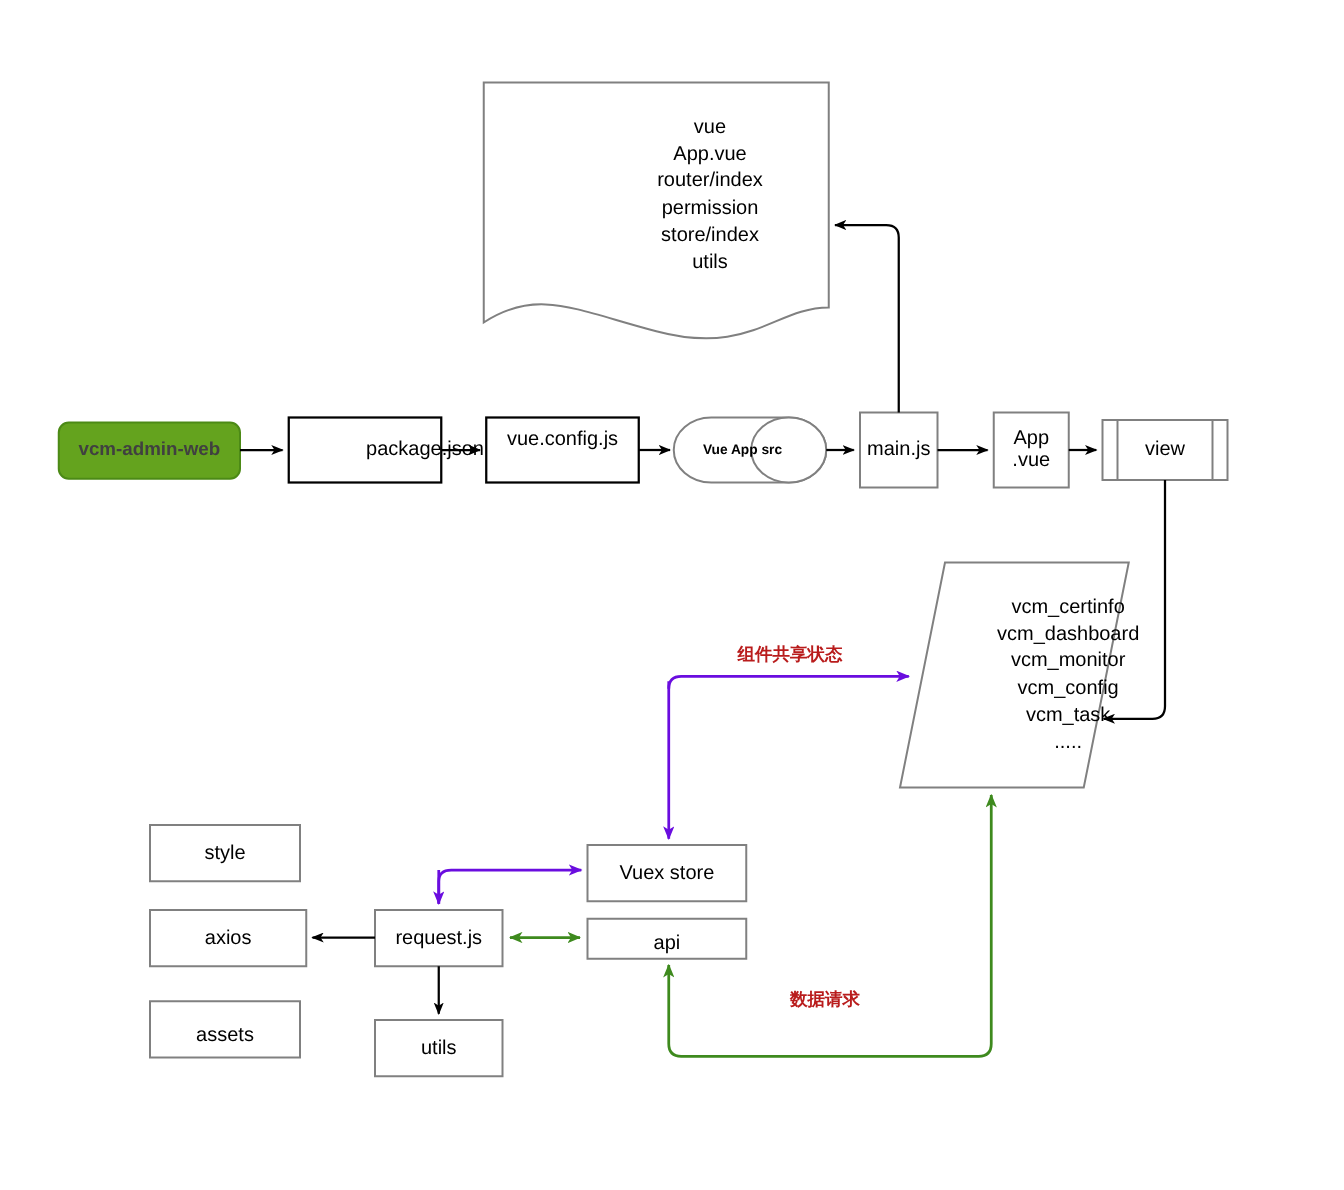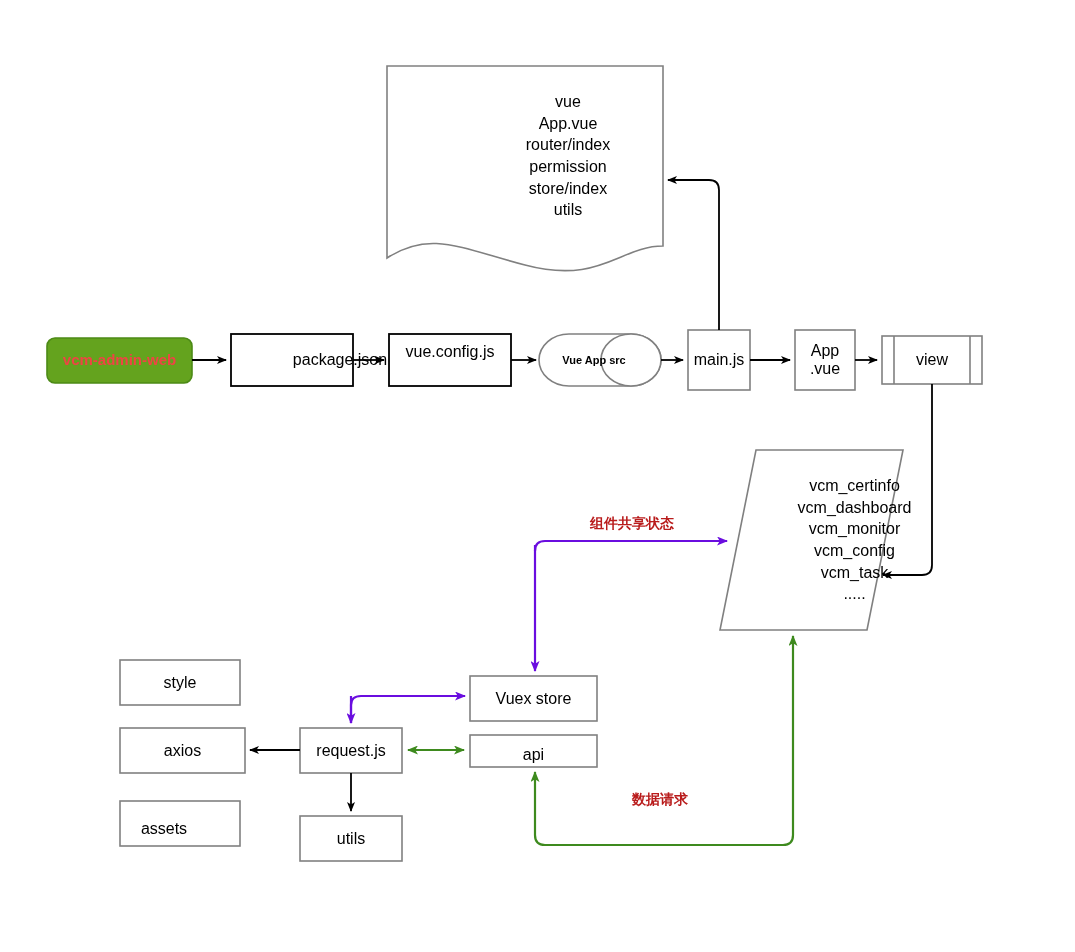--- a/index.html
+++ b/index.html
@@ -26,21 +26,21 @@
     display: flex;
     align-items: center;
     justify-content: center;
     text-align: center;
     line-height: 1.12;
     color: #000000;
     pointer-events: none;
     white-space: pre-line;
   }
   .lbl-green {
-    color: #ef4444;
+    color: #404040;
     font-weight: bold;
     font-size: 15px;
   }
   .lbl-normal { font-size: 16px; }
   .lbl-small  { font-size: 11px; font-weight: bold; }
   .lbl-list   { font-size: 16px; line-height: 1.35; padding-left: 43px; }
   .edge-label {
     position: absolute;
     color: #b91c1c;
     font-weight: bold;
@@ -165,21 +165,21 @@
 vcm_dashboard
 vcm_monitor
 vcm_config
 vcm_task
 .....</div>
 
 <div class="node-label lbl-normal" style="left:120px; top:660px; width:120px; height:45px;">style</div>
 
 <div class="node-label lbl-normal" style="left:120px; top:728px; width:125px; height:45px;">axios</div>
 
-<div class="node-label lbl-normal" style="left:104px; top:801px; width:120px; height:56px;">assets</div>
+<div class="node-label lbl-normal" style="left:120px; top:801px; width:120px; height:56px;">assets</div>
 
 <div class="node-label lbl-normal" style="left:300px; top:728px; width:102px; height:45px;">request.js</div>
 
 <div class="node-label lbl-normal" style="left:300px; top:816px; width:102px; height:45px;">utils</div>
 
 <div class="node-label lbl-normal" style="left:470px; top:676px; width:127px; height:45px;">Vuex store</div>
 
 <div class="node-label lbl-normal" style="left:470px; top:735px; width:127px; height:40px;">api</div>
 
 <div class="edge-label" style="left:590px; top:515px;">组件共享状态</div>

